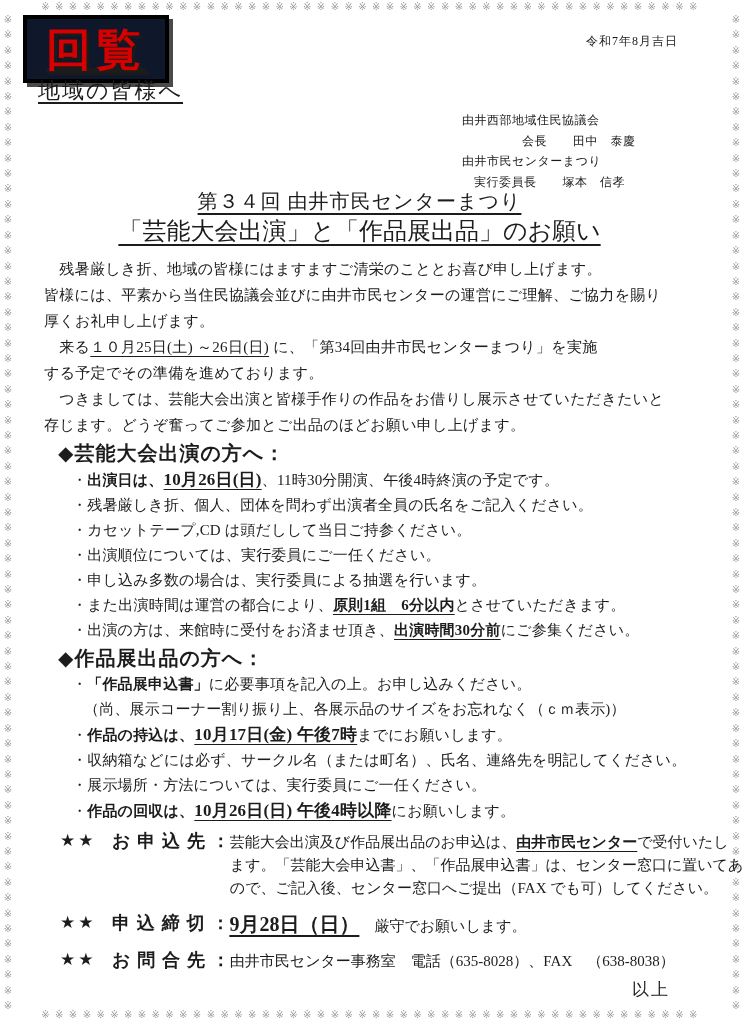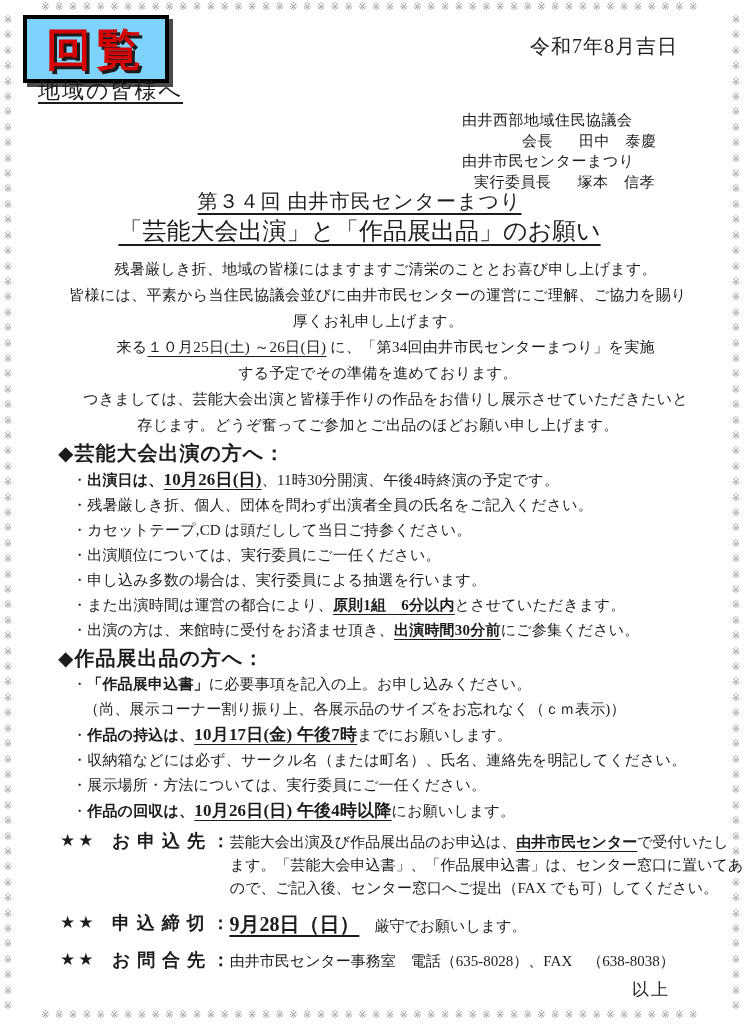--- a/index.html
+++ b/index.html
@@ -15,47 +15,47 @@
   .bd-bottom{bottom:0;left:0;width:744px;height:16px;font-size:10px;line-height:14px;
       letter-spacing:5.4px;white-space:nowrap;text-align:center;}
   .bd-left{top:12px;left:1px;width:14px;height:1000px;font-size:10px;line-height:15.4px;
       word-break:break-all;text-align:center;}
   .bd-right{top:12px;right:1px;width:14px;height:1000px;font-size:10px;line-height:15.4px;
       word-break:break-all;text-align:center;}
 
   
   .stamp{
     position:absolute;left:23px;top:15px;width:138px;height:60px;
-    border:4px solid #000;background:#7dd3fc;box-shadow:4px 4px 0 0 #4a4a4a;
-    display:flex;align-items:center;justify-content:center;
+    border:4px solid #000;background:#0f172a;box-shadow:4px 4px 0 0 #4a4a4a;
+    display:flex;align-items:center;justify-content:center;text-decoration:underline;
   }
   .stamp-text{
     font-family:"Liberation Sans","DejaVu Sans",sans-serif;
     font-size:45px;font-weight:900;color:#d60000;letter-spacing:5px;
     text-shadow:3px 3px 0 #1b1b1b;line-height:1;
   }
 
-  .date{position:absolute;top:33px;right:66px;font-size:20px;letter-spacing:1px;}
+  .date{position:absolute;top:33px;right:66px;font-size:12px;letter-spacing:1px;}
   .salutation{position:absolute;left:38px;top:76px;font-size:22px;
       text-decoration:underline;text-underline-offset:4px;letter-spacing:2px;}
 
-  .sender{position:absolute;left:462px;top:110px;font-size:15px;line-height:20.5px;
+  .sender{position:absolute;left:462px;top:110px;font-size:12px;line-height:20.5px;
       letter-spacing:.5px;white-space:nowrap;}
   .sender .ind1{padding-left:60px;}
   .sender .ind2{padding-left:12px;}
   .gap{display:inline-block;width:26px;}
 
   .title{position:absolute;left:0;top:191px;width:719px;text-align:center;line-height:1;}
   .title-1{display:inline-block;font-size:20px;text-decoration:underline;
       text-underline-offset:5px;letter-spacing:1px;}
   .title-2{display:inline-block;margin-top:8px;font-size:24px;text-decoration:underline;
       text-underline-offset:5px;}
 
   .body{position:absolute;left:44px;top:256px;width:668px;font-size:15px;}
-  .pline{line-height:26px;white-space:nowrap;letter-spacing:.3px;text-align:center;}
+  .pline{line-height:26px;white-space:nowrap;letter-spacing:.3px;}
 
   .sec-head{font-size:20px;font-weight:bold;line-height:26px;margin:2px 0 1px 14px;
       letter-spacing:1px;}
   .bullets{margin-left:28px;}
   .bullet{line-height:25px;white-space:nowrap;letter-spacing:.2px;}
   .bullet.note{margin-left:12px;}
 
   .b{font-weight:bold;}
   .u{text-decoration:underline;text-underline-offset:4px;}
   .bu{font-weight:bold;text-decoration:underline;text-underline-offset:4px;}

